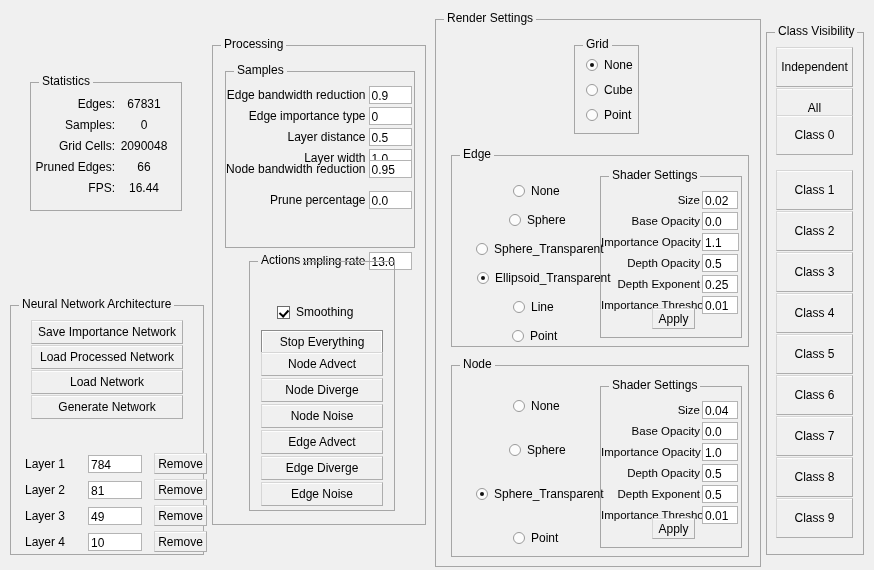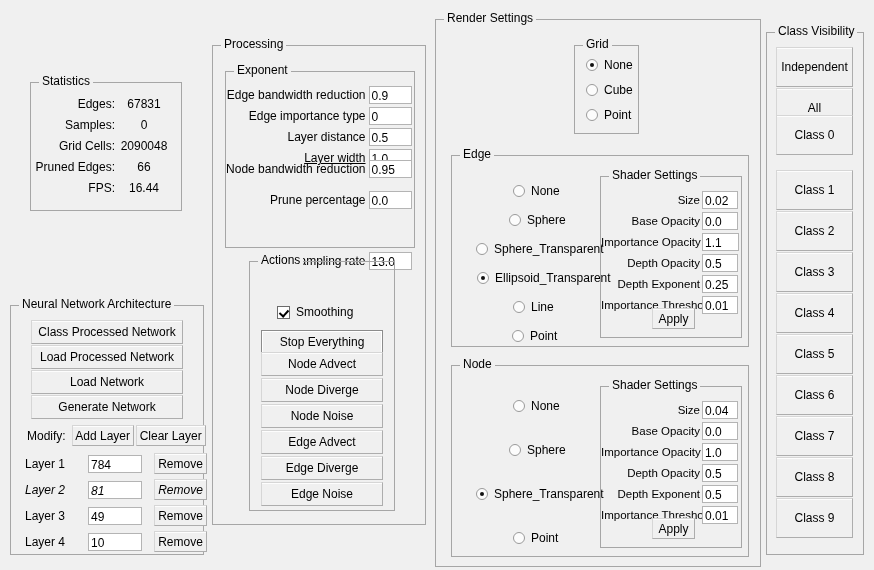--- a/index.html
+++ b/index.html
@@ -85,39 +85,34 @@
       <div class="row" style="left: 0px; top: 98px; width: 148px;">
         <span class="stat-label" style="width: 84px;">FPS:</span>
         <span class="stat-value" style="width: 58px;">16.44</span>
       </div>
     </div>
 </div>
 
 <div class="gb" style="left:10px;top:305px;width:192px;height:248px;">
   <span class="gb-title">Neural Network Architecture</span>
   <div id="nn-buttons">
-      <span class="btn" style="position: absolute; left: 20px; top: 14px; width: 152px; height: 24px;">Class Processed Network</span>
+      <span class="btn" style="position: absolute; left: 20px; top: 14px; width: 152px; height: 24px;">Save Importance Network</span>
       <span class="btn" style="position: absolute; left: 20px; top: 39px; width: 152px; height: 24px;">Load Processed Network</span>
       <span class="btn" style="position: absolute; left: 20px; top: 64px; width: 152px; height: 24px;">Load Network</span>
       <span class="btn" style="position: absolute; left: 20px; top: 89px; width: 152px; height: 24px;">Generate Network</span>
     </div>
 
-  <div class="row" style="left:16px;top:119px;">
-    <span class="lbl">Modify:</span>
-    <span class="btn" style="margin-left:6px;width:62px;height:21px;">Add Layer</span>
-    <span class="btn" style="margin-left:2px;width:70px;height:21px;">Clear Layer</span>
-  </div>
 
   <div id="nn-layers">
       <div class="row" style="left: 14px; top: 147px;">
         <span class="lbl" style="width: 56px;">Layer 1</span>
         <span class="field" style="width: 54px; margin-left: 7px;">784</span>
         <span class="btn" style="width: 53px; height: 21px; margin-left: 12px;">Remove</span>
       </div>
-      <div class="row" style="left: 14px; top: 173px; font-style: italic;">
+      <div class="row" style="left: 14px; top: 173px;">
         <span class="lbl" style="width: 56px;">Layer 2</span>
         <span class="field" style="width: 54px; margin-left: 7px;">81</span>
         <span class="btn" style="width: 53px; height: 21px; margin-left: 12px;">Remove</span>
       </div>
       <div class="row" style="left: 14px; top: 199px;">
         <span class="lbl" style="width: 56px;">Layer 3</span>
         <span class="field" style="width: 54px; margin-left: 7px;">49</span>
         <span class="btn" style="width: 53px; height: 21px; margin-left: 12px;">Remove</span>
       </div>
       <div class="row" style="left: 14px; top: 225px;">
@@ -125,36 +120,36 @@
         <span class="field" style="width: 54px; margin-left: 7px;">10</span>
         <span class="btn" style="width: 53px; height: 21px; margin-left: 12px;">Remove</span>
       </div>
     </div>
 </div>
 
 <div class="gb" style="left:212px;top:45px;width:212px;height:478px;">
   <span class="gb-title">Processing</span>
 
   <div class="gb" style="left:12px;top:25px;width:188px;height:175px;">
-    <span class="gb-title">Exponent</span>
+    <span class="gb-title">Samples</span>
     <div id="proc-settings">
         <div class="row" style="left: 0px; top: 14px; width: 186px;">
           <span class="fr-label" style="width: 160px;">Edge bandwidth reduction</span>
           <span class="field" style="width: 49px; margin-left: 3px;">0.9</span>
         </div>
         <div class="row" style="left: 0px; top: 35px; width: 186px;">
           <span class="fr-label" style="width: 160px;">Edge importance type</span>
           <span class="field" style="width: 49px; margin-left: 3px;">0</span>
         </div>
         <div class="row" style="left: 0px; top: 56px; width: 186px;">
           <span class="fr-label" style="width: 160px;">Layer distance</span>
           <span class="field" style="width: 49px; margin-left: 3px;">0.5</span>
         </div>
         <div class="row" style="left: 0px; top: 77px; width: 186px;">
-          <span class="fr-label" style="width: 160px; text-decoration: underline;">Layer width</span>
+          <span class="fr-label" style="width: 160px;">Layer width</span>
           <span class="field" style="width: 49px; margin-left: 3px;">1.0</span>
         </div>
         <div class="row" style="left: 0px; top: 88px; width: 186px;">
           <span class="fr-label" style="width: 160px;">Node bandwidth reduction</span>
           <span class="field" style="width: 49px; margin-left: 3px;">0.95</span>
         </div>
         <div class="row" style="left: 0px; top: 119px; width: 186px;">
           <span class="fr-label" style="width: 160px;">Prune percentage</span>
           <span class="field" style="width: 49px; margin-left: 3px;">0.0</span>
         </div>

